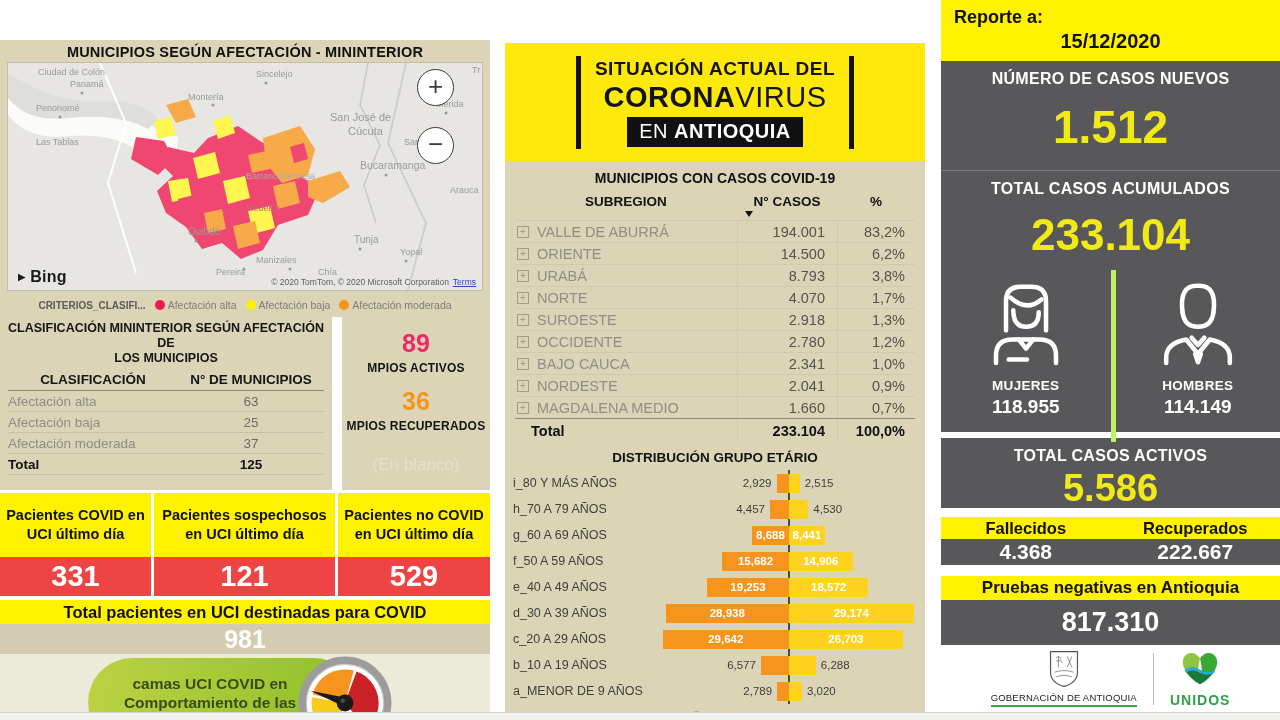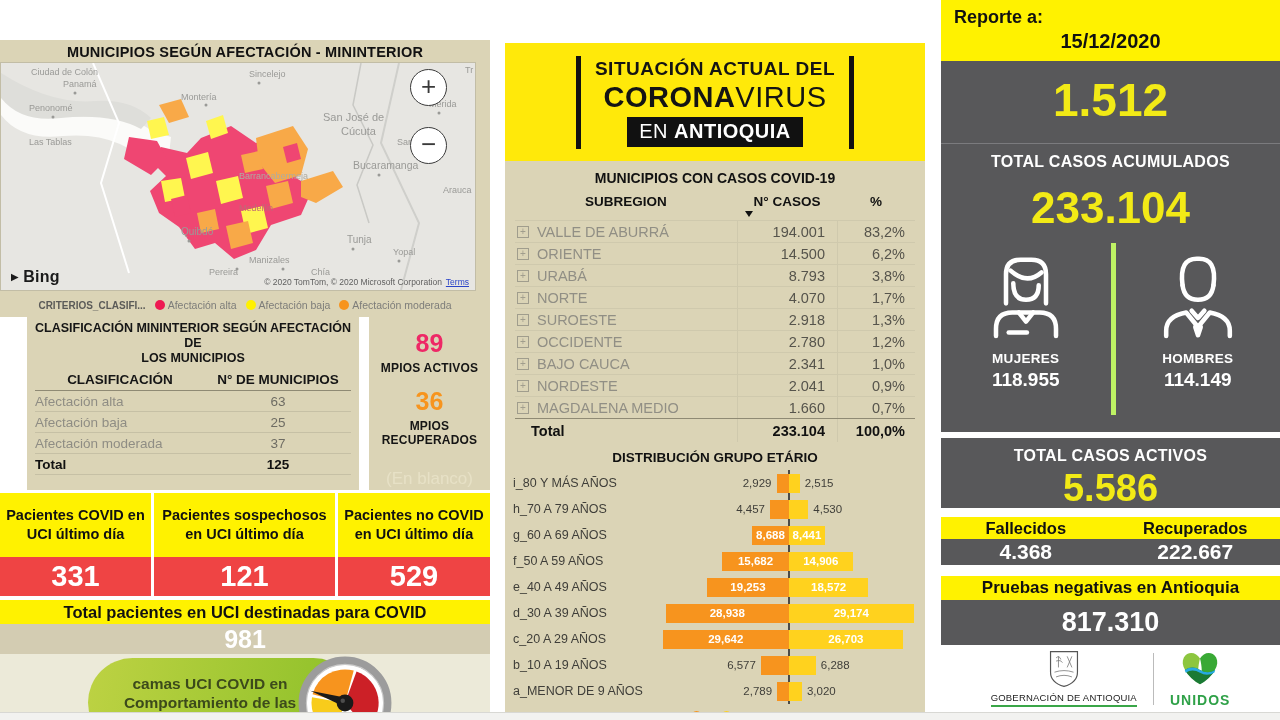--- a/index.html
+++ b/index.html
@@ -2,36 +2,36 @@
 <html><head>
 <meta charset="utf-8">
 <style>
   * { margin:0; padding:0; box-sizing:border-box; }
   html,body { width:1280px; height:720px; background:#ffffff; font-family:"Liberation Sans", sans-serif; overflow:hidden; }
 
   
   .col-left { position:absolute; left:0; top:0; width:490px; height:544px; background:#ffffff;margin-top:40px; }
   .left-top { position:absolute; left:0; top:0; width:490px; height:450px; background:#dbd4b6; }
   .left-title { padding-top:4px; text-align:center; font-size:14.5px; font-weight:bold; color:#111; letter-spacing:.2px; }
-  .map-wrap { position:absolute; left:0; top:22px; width:476px; height:229px; border:1px solid #c2bda6; background:#ffffff; overflow:hidden;text-decoration:underline; }
+  .map-wrap { position:absolute; left:7px; top:22px; width:476px; height:229px; border:1px solid #c2bda6; background:#ffffff; overflow:hidden;text-decoration:underline; }
   .map-wrap svg { display:block; }
   .zoom-btn { position:absolute; width:37px; height:37px; border-radius:50%; background:#fff; border:1.5px solid #3a3a3a; color:#3a3a3a; font-size:26px; line-height:33px; text-align:center; font-weight:400; }
   .zoom-in { right:28px; top:6px; }
   .zoom-out { right:28px; top:64px; }
   .bing-logo { position:absolute; left:8px; bottom:4px; font-size:16px; color:#1b1b1b; font-weight:600; letter-spacing:.3px; }
   .bing-b { display:inline-block; transform:rotate(90deg); font-size:13px; margin-right:1px; }
   .map-attrib { position:absolute; right:6px; bottom:3px; font-size:8.5px; color:#5f5f5f; }
   .map-attrib a { color:#2a43c8; text-decoration:underline; margin-left:4px; }
 
   .map-legend { position:absolute; left:0; top:253px; width:490px; height:24px; display:flex; align-items:center; justify-content:center; gap:9px; }
   .legend-title { font-size:10px; font-weight:bold; color:#5b5b58; }
   .legend-item { display:flex; align-items:center; gap:3px; font-size:10.5px; color:#7d7d7a; }
   .dot { width:10px; height:10px; border-radius:50%; display:inline-block; }
 
-  .class-section { position:absolute; left:0; top:277px; width:490px; height:173px; display:flex; background:#ffffff;padding-left:27px; }
+  .class-section { position:absolute; left:0; top:277px; width:490px; height:173px; display:flex; background:#ffffff; }
   .class-table { width:332px; background:#dbd4b6; padding:4px 8px 0 8px; }
   .class-gap { width:10px; background:#ffffff; }
   .class-stats { flex:1; background:#dbd4b6; text-align:center; padding-top:12px; }
   .ct-title { text-align:center; font-size:12.5px; font-weight:bold; color:#151515; line-height:15px; }
   .ct-head { display:flex; margin-top:6px; border-bottom:1px solid #8f8a74; padding-bottom:3px; }
   .ct-head .c1 { width:170px; text-align:center; font-size:13.5px; font-weight:bold; color:#151515; }
   .ct-head .c2 { flex:1; text-align:center; font-size:13.5px; font-weight:bold; color:#151515; }
   .ct-row { display:flex; border-bottom:1px solid #c6c0a5; height:21px; align-items:center; }
   .ct-row .c1 { width:170px; font-size:13.5px; color:#8f8d84; }
   .ct-row .c2 { flex:1; text-align:center; font-size:13.5px; color:#6e6c63; }
@@ -541,20 +541,21 @@
   </div>
 </div>
 
 <div class="col-right">
   <div class="r-date">
     <div class="r-date-label">Reporte a:</div>
     <div class="r-date-value">15/12/2020</div>
   </div>
 
   <div class="r-main">
+    <div class="r-sec-label">NÚMERO DE CASOS NUEVOS</div>
     <div class="r-big r-big-1">1.512</div>
     <div class="r-divider"></div>
     <div class="r-sec-label">TOTAL CASOS ACUMULADOS</div>
     <div class="r-big r-big-2">233.104</div>
     <div class="r-people">
       <div class="r-person">
         <svg width="100" height="100" viewBox="0 0 110 110" fill="none" stroke="#ffffff" stroke-width="5" stroke-linecap="round" stroke-linejoin="round">
           <path d="M33,62 V30 Q33,14 49,14 H61 Q77,14 77,30 V62"></path>
           <path d="M38,26 Q56,42 72,28"></path>
           <path d="M41,40 Q41,58 55,58 Q69,58 69,42"></path>

